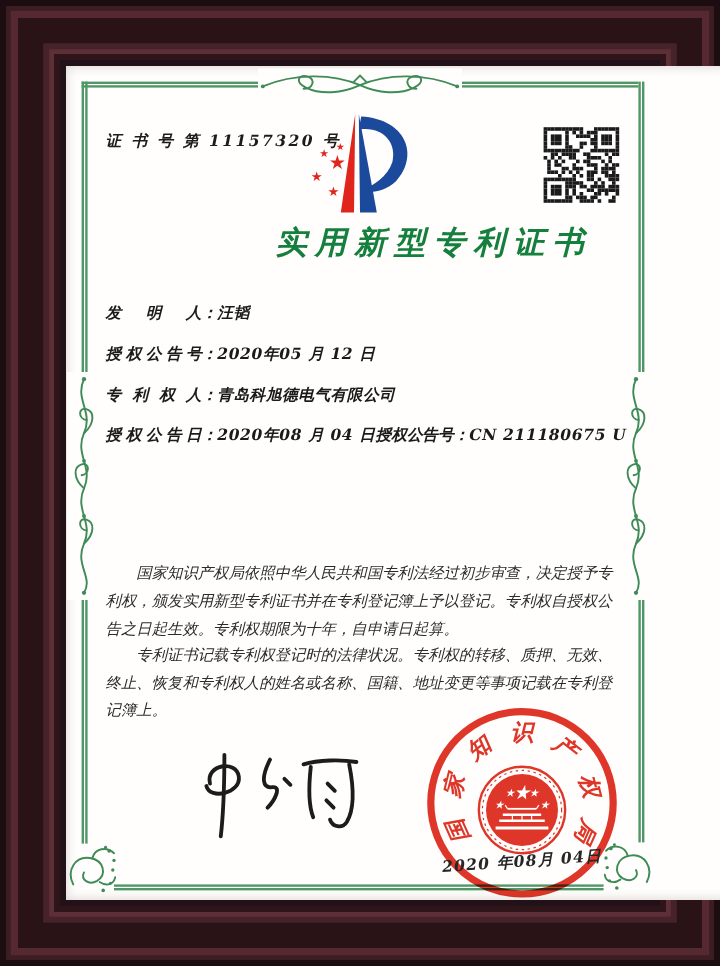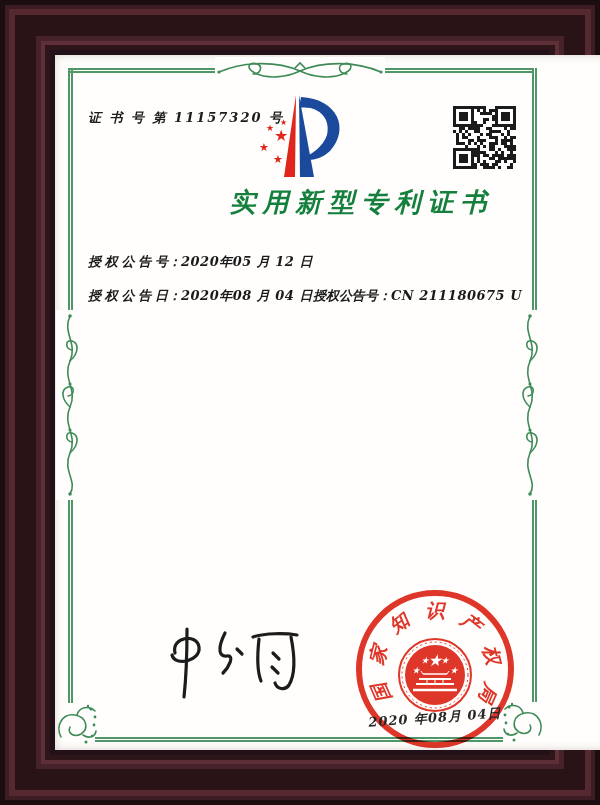--- a/index.html
+++ b/index.html
@@ -401,27 +401,37 @@
         <i style="left:39px;top:60px"></i>
         <i style="left:45px;top:60px"></i>
         <i style="left:54px;top:60px"></i>
         <i style="left:57px;top:60px"></i>
       </div>
 
     <div class="title">实用新型专利证书</div>
 
     <div class="fields">
       <div class="frow">
+        <span class="flabel">发明人</span><span class="fcolon">：</span><span class="fvalue">汪韬</span>
+      </div>
+      <div class="frow">
         <span class="flabel">授权公告号</span><span class="fcolon">：</span><span class="fvalue">2020年05 月 12 日</span>
+      </div>
+      <div class="frow">
+        <span class="flabel">专利权人</span><span class="fcolon">：</span><span class="fvalue">青岛科旭德电气有限公司</span>
       </div>
       <div class="frow">
         <span class="flabel">授权公告日</span><span class="fcolon">：</span><span class="fvalue">2020年08 月 04 日</span><span class="grant2"><span>授权公告号</span><span class="fcolon">：</span><span class="fvalue">CN 211180675 U</span></span>
       </div>
     </div>
 
+    <div class="paras">
+      <p>国家知识产权局依照中华人民共和国专利法经过初步审查，决定授予专利权，颁发实用新型专利证书并在专利登记簿上予以登记。专利权自授权公告之日起生效。专利权期限为十年，自申请日起算。</p>
+      <p>专利证书记载专利权登记时的法律状况。专利权的转移、质押、无效、终止、恢复和专利权人的姓名或名称、国籍、地址变更等事项记载在专利登记簿上。</p>
+    </div>
 
 
     <div class="signature">
       <svg width="175" height="85" viewBox="0 0 175 85">
         <path d="M30,32 C26,16 52,12 54,26 C56,40 30,46 27,34"></path>
         <path d="M42,8 C42,32 41,58 39,76"></path>
         <path d="M80,12 C72,28 74,36 82,35 C90,34 84,46 78,52"></path>
         <path d="M92,28 L97,33"></path>
         <path d="M108,16 C120,12 140,12 152,14"></path>
         <path d="M114,18 C112,36 112,50 116,60"></path>

